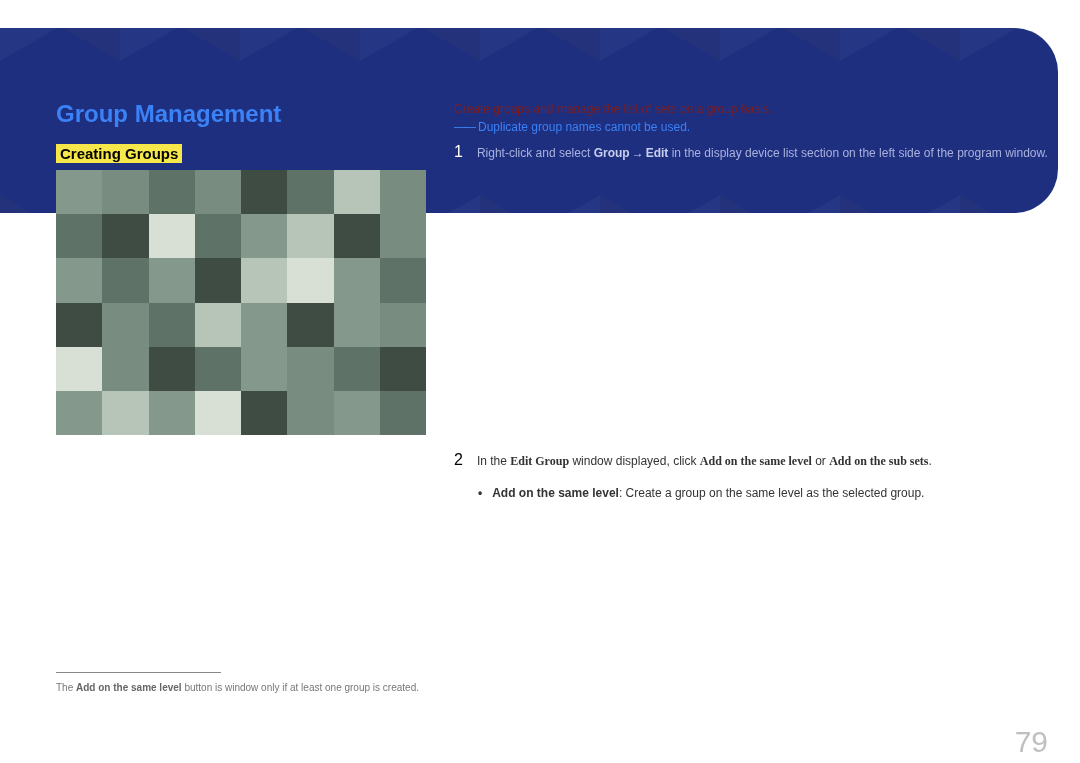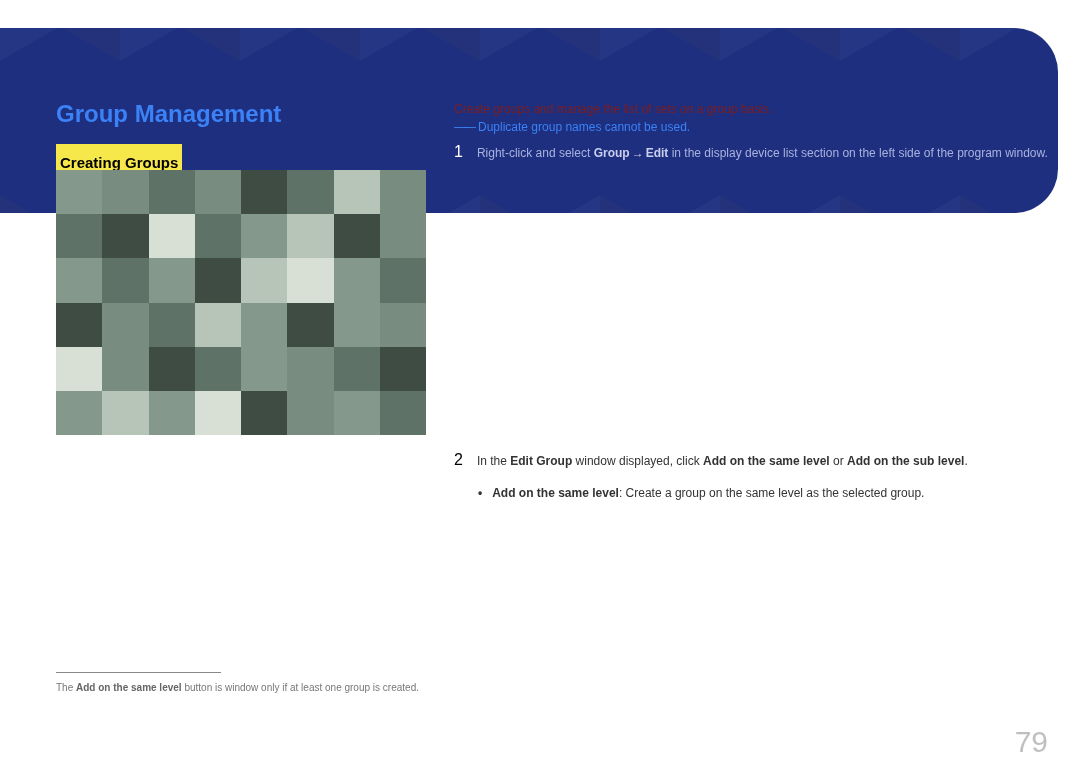--- a/index.html
+++ b/index.html
@@ -36,21 +36,21 @@
     font-weight: 700;
   }
   .subtitle {
     position: absolute;
     top: 144px;
     left: 56px;
     background: #f6e84a;
     color: #000;
     font-size: 15px;
     font-weight: 700;
-    padding: 10px 4px;
+    padding: 1px 4px;
   }
   .intro-text {
     position: absolute;
     top: 100px;
     left: 454px;
     color: #7f1d1d;
     font-size: 12px;
     line-height: 1.5;
   }
   .note-row {
@@ -113,21 +113,21 @@
     align-items: flex-start;
     gap: 14px;
   }
   .step-num-2 {
     color: #000;
     font-size: 16px;
     font-weight: 400;
     line-height: 1;
   }
   .step2 .txt { line-height: 1.5; }
-  .step2 b { font-weight: 700; }
+  .step2 b { font-weight: 700; font-family: Liberation Serif, serif; }
 
   .bullet-row {
     position: absolute;
     top: 486px;
     left: 478px;
     color: #333;
     font-size: 12px;
     display: flex;
     gap: 10px;
   }
@@ -230,21 +230,21 @@
       <div></div>
       <div></div>
       <div></div>
       <div></div>
   </div>
 </div>
 
 <div class="step2">
   <span class="step-num-2">2</span>
   <span class="txt">
-    <span>In the </span><b>Edit Group</b><span> window displayed, click </span><b>Add on the same level</b><span> or </span><b>Add on the sub level</b><span>.</span>
+    <span>In the </span><b>Edit Group</b><span> window displayed, click </span><b>Add on the same level</b><span> or </span><b>Add on the sub sets</b><span>.</span>
   </span>
 </div>
 
 <div class="bullet-row">
   <span class="dot">•</span>
   <span>
     <b>Add on the same level</b><span>: Create a group on the same level as the selected group.</span>
   </span>
 </div>
 

